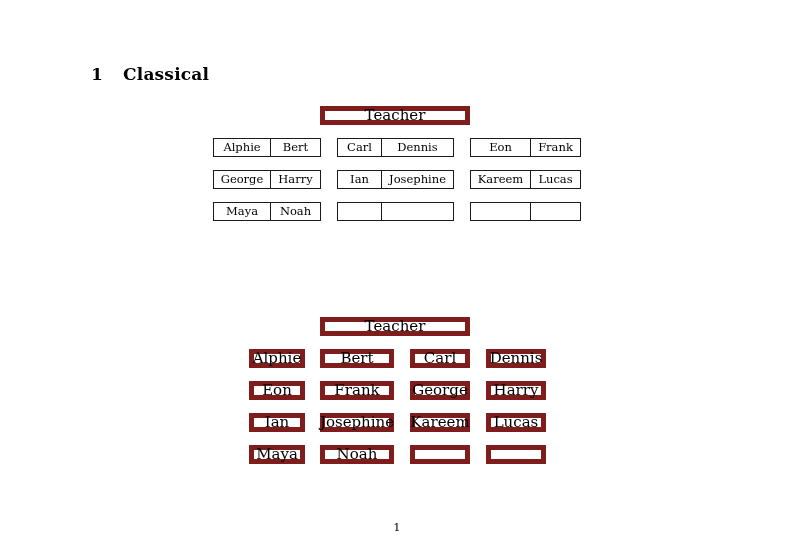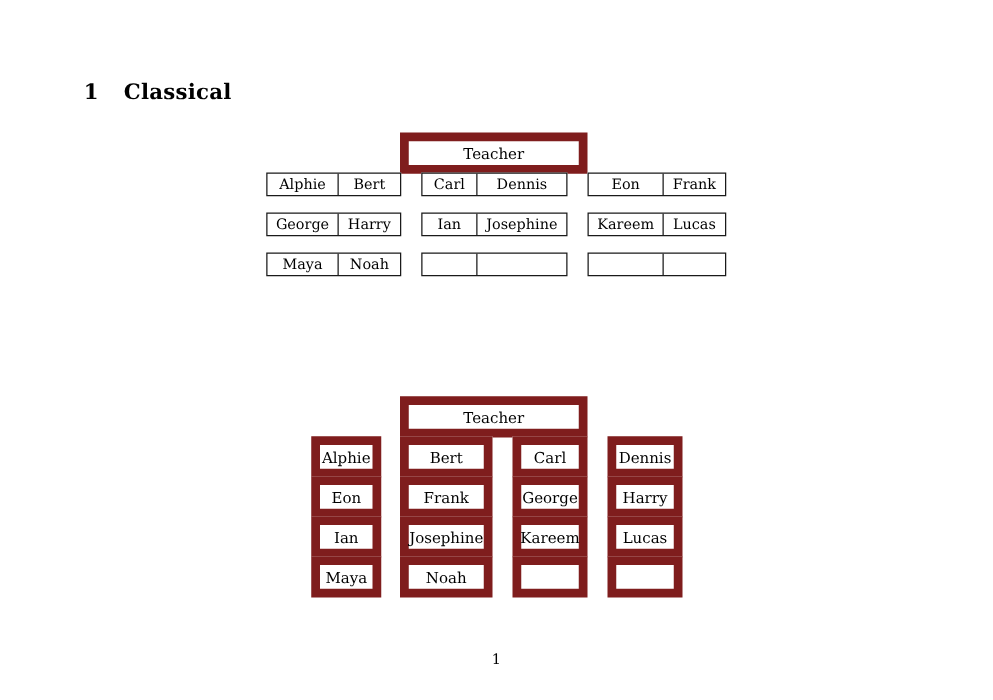--- a/index.html
+++ b/index.html
@@ -22,44 +22,45 @@
     background: #ffffff;
   }
 
   
   .section-heading {
     position: absolute;
     font-weight: bold;
     font-size: 17px;
     letter-spacing: 0.2px;
     white-space: nowrap;
+    margin-left: 24px;
   }
   .section-heading .sec-num {
     display: inline-block;
     width: 32px;
   }
   .section-heading .sec-title {
     display: inline-block;
   }
 
   #heading-classical   { left: 67px; top: 64px; }
   #heading-distributed { left: 67px; top: 275px; }
 
   
   .box {
     position: absolute;
     box-sizing: border-box;
-    border: 7px solid #7f1d1d;
+    border: 5px solid #7f1d1d;
     background: #ffffff;
     display: flex;
     align-items: center;
     justify-content: center;
-    font-size: 12px;
+    font-size: 15px;
     line-height: 1;
-    height: 33px;
+    height: 19px;
     white-space: nowrap;
   }
 
   
   .teacher-box {
     left: 320px;
     width: 150px;
   }
   #teacher-classical   { top: 106px; }
   #teacher-distributed { top: 317px; }

